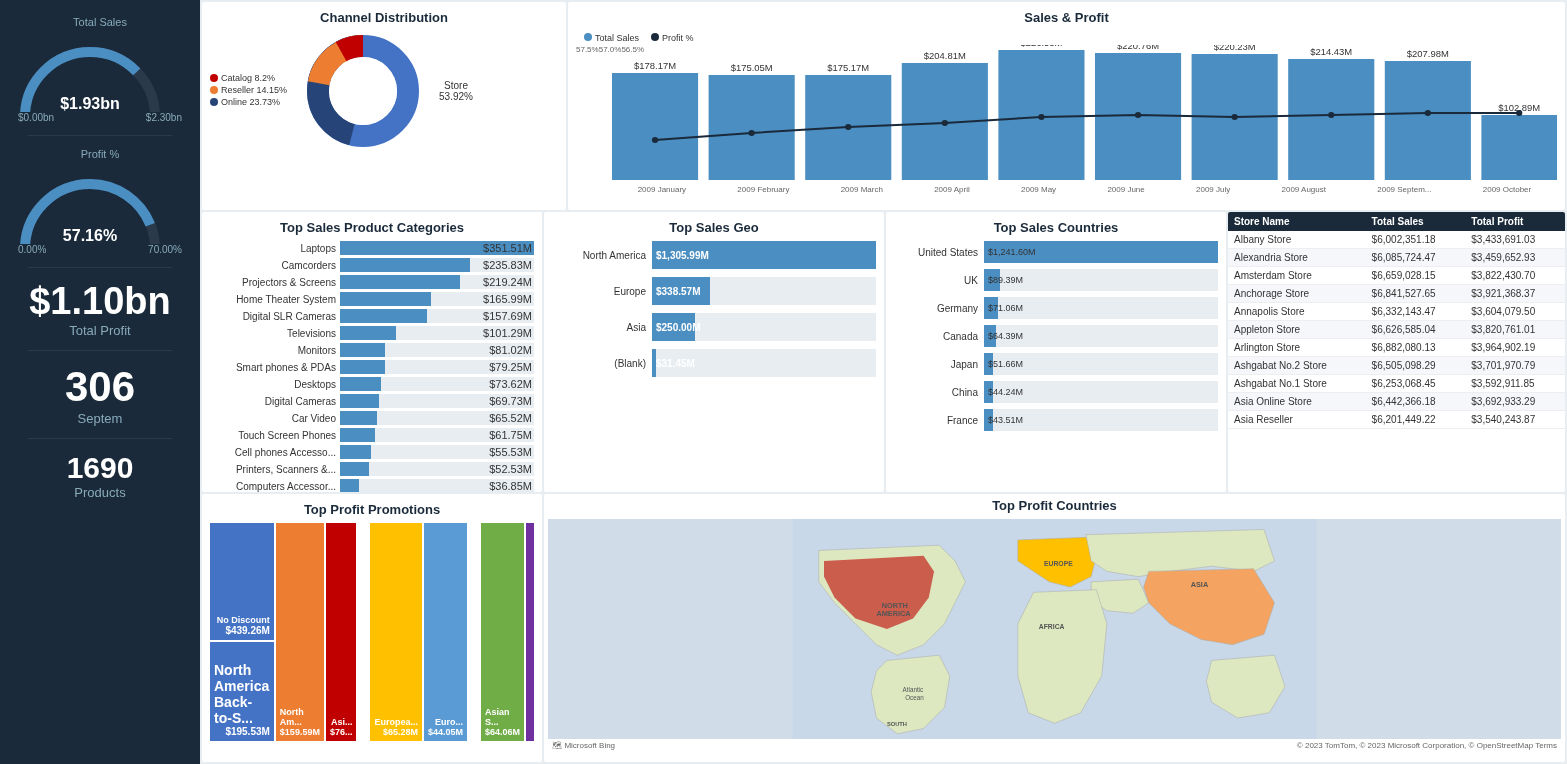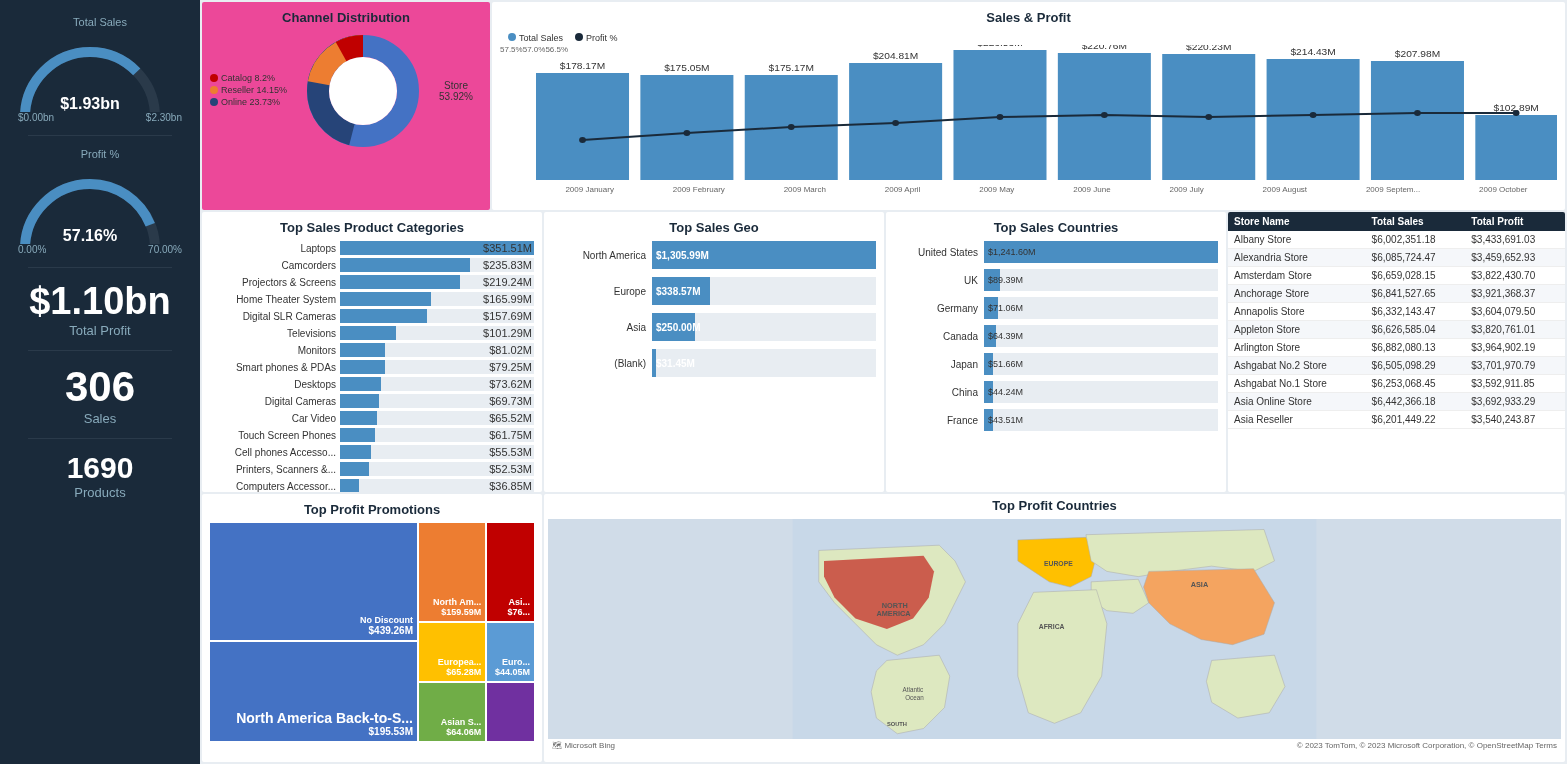--- a/index.html
+++ b/index.html
@@ -21,21 +21,21 @@
 
     .big-metric { text-align: center; }
     .big-metric .val { font-size: 38px; font-weight: bold; color: #fff; }
     .big-metric .lbl { font-size: 13px; color: #8ab; }
 
     
     .main-area { flex: 1; display: flex; flex-direction: column; gap: 2px; background: #e8edf2; padding: 2px; }
 
     
     .top-row { display: flex; gap: 2px; height: 210px; }
-    .channel-dist { background: #ec4899; border-radius: 2px; width: 288px; flex-shrink: 0; padding: 8px; }
+    .channel-dist { background: #ffffff; border-radius: 2px; width: 364px; flex-shrink: 0; padding: 8px; }
     .sales-profit { background: #fff; border-radius: 2px; flex: 1; padding: 8px; }
 
     .panel-title { font-size: 13px; font-weight: bold; color: #1a2a3a; text-align: center; margin-bottom: 6px; }
 
     
     .mid-row { display: flex; gap: 2px; height: 280px; }
     .top-categories { background: #fff; border-radius: 2px; width: 340px; flex-shrink: 0; padding: 8px; overflow: hidden; }
     .top-geo { background: #fff; border-radius: 2px; width: 340px; flex-shrink: 0; padding: 8px; }
     .top-countries { background: #fff; border-radius: 2px; width: 340px; flex-shrink: 0; padding: 8px; }
     .store-table { background: #fff; border-radius: 2px; flex: 1; padding: 0; overflow: hidden; }
@@ -138,21 +138,21 @@
 
     <div class="big-metric">
       <div class="val">$1.10bn</div>
       <div class="lbl">Total Profit</div>
     </div>
 
     <div class="divider"></div>
 
     <div class="big-metric">
       <div class="val" style="font-size:42px;">306</div>
-      <div class="lbl">Sales</div>
+      <div class="lbl">Septem</div>
     </div>
 
     <div class="divider"></div>
 
     <div class="big-metric">
       <div class="val" style="font-size:30px;">1690</div>
       <div class="lbl">Products</div>
     </div>
   </div>
 
@@ -549,21 +549,21 @@
             <div class="tm-cell tm-no-discount" style="flex:1.2; flex-direction:column; justify-content:flex-end;">
               <div>No Discount</div>
               <div style="font-size:10px;">$439.26M</div>
             </div>
             <div class="tm-cell tm-na-back" style="flex:1; flex-direction:column; justify-content:flex-end;">
               <div style="font-size:14px;">North America Back-to-S...</div>
               <div style="font-size:10px;">$195.53M</div>
             </div>
           </div>
 
-          <div style="flex:1; display:flex; flex-direction:column; gap:2px;border-radius:13px;">
+          <div style="flex:1; display:flex; flex-direction:row; gap:14px;border-radius:13px;">
             <div style="display:flex; gap:2px; flex:1;">
               <div class="tm-cell tm-north-am" style="flex:1.2; flex-direction:column; justify-content:flex-end;">
                 <div style="font-size:9px;">North Am...</div>
                 <div style="font-size:9px;">$159.59M</div>
               </div>
               <div class="tm-cell tm-asia" style="flex:0.8; flex-direction:column; justify-content:flex-end;">
                 <div style="font-size:9px;">Asi...</div>
                 <div style="font-size:9px;">$76...</div>
               </div>
             </div>

